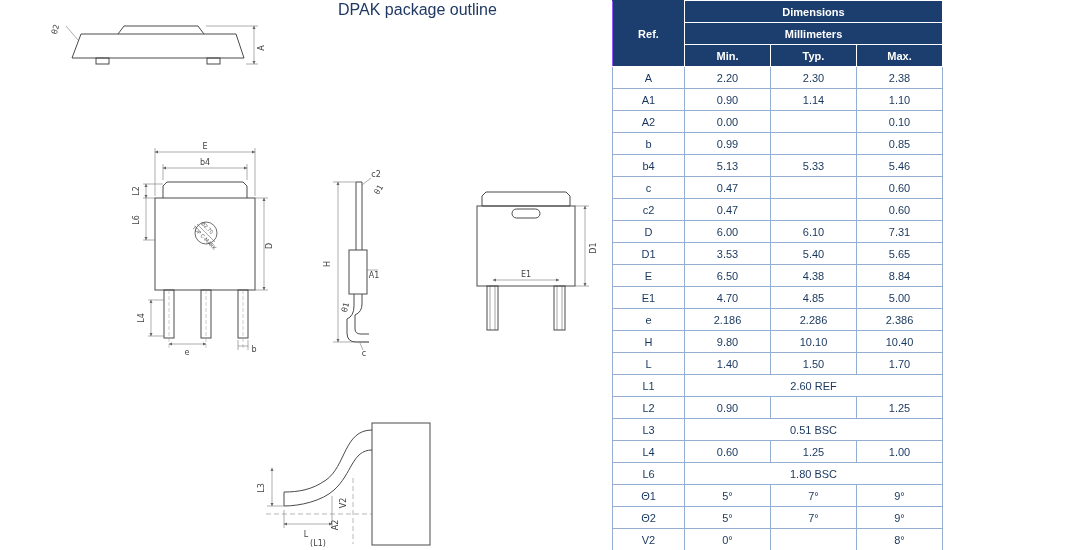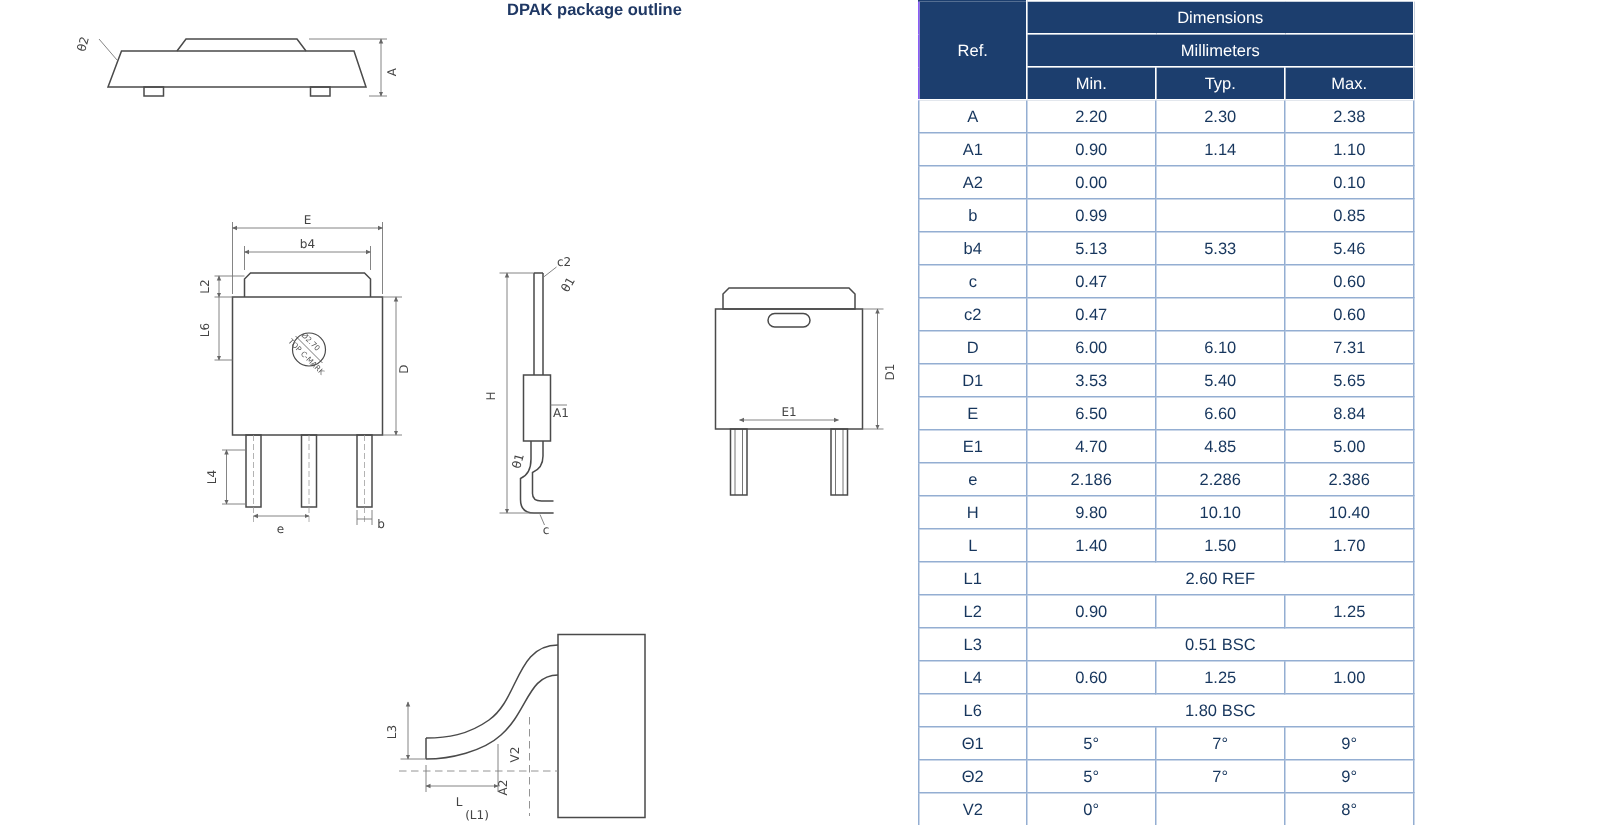--- a/index.html
+++ b/index.html
@@ -1,33 +1,33 @@
 <!DOCTYPE html>
 <html><head>
 <meta charset="utf-8">
 <style>
   html,body{margin:0;padding:0}
   body{
     width:1080px;height:550px;background:#ffffff;position:relative;overflow:hidden;
     font-family:"Liberation Sans","DejaVu Sans",sans-serif;
   }
   .page-title{
-    position:absolute;left:338px;top:1px;font-size:11px;font-weight:700;color:#1f3864;
+    position:absolute;left:338px;top:1px;font-size:16px;font-weight:400;color:#1f3864;
   }
   svg.drawing-area{position:absolute;left:0;top:0;width:612px;height:550px}
   .dim{font-family:"DejaVu Sans",sans-serif;font-size:8px;fill:#444}
   .mark{font-family:"DejaVu Sans",sans-serif;font-size:5px;fill:#555}
 
   table.dim-table{
     position:absolute;left:612px;top:0;width:330px;border-collapse:collapse;
     table-layout:fixed;font-size:11px;color:#17365d;
   }
   .dim-table tr{height:22px}
   .dim-table th{
-    background:#1c3e6e;color:#ffffff;font-weight:400;font-size:11px;
+    background:#1c3e6e;color:#ffffff;font-weight:700;font-size:11px;
     border:1px solid #ffffff;padding:0;text-align:center;
   }
   .dim-table th.ref-h{border-left:1px solid #8b5cf6;border-top:1px solid #1c3e6e}
   .dim-table td{
     border:1px solid #94aed2;text-align:center;padding:0;font-size:11px;
     background:#ffffff;white-space:nowrap;
   }
 </style>
 </head>
 <body>
@@ -223,21 +223,21 @@
       </tr>
       <tr>
         <td>D1</td>
         <td>3.53</td>
         <td>5.40</td>
         <td>5.65</td>
       </tr>
       <tr>
         <td>E</td>
         <td>6.50</td>
-        <td>6.60</td>
+        <td>4.38</td>
         <td>8.84</td>
       </tr>
       <tr>
         <td>E1</td>
         <td>4.70</td>
         <td>4.85</td>
         <td>5.00</td>
       </tr>
       <tr>
         <td>e</td>

